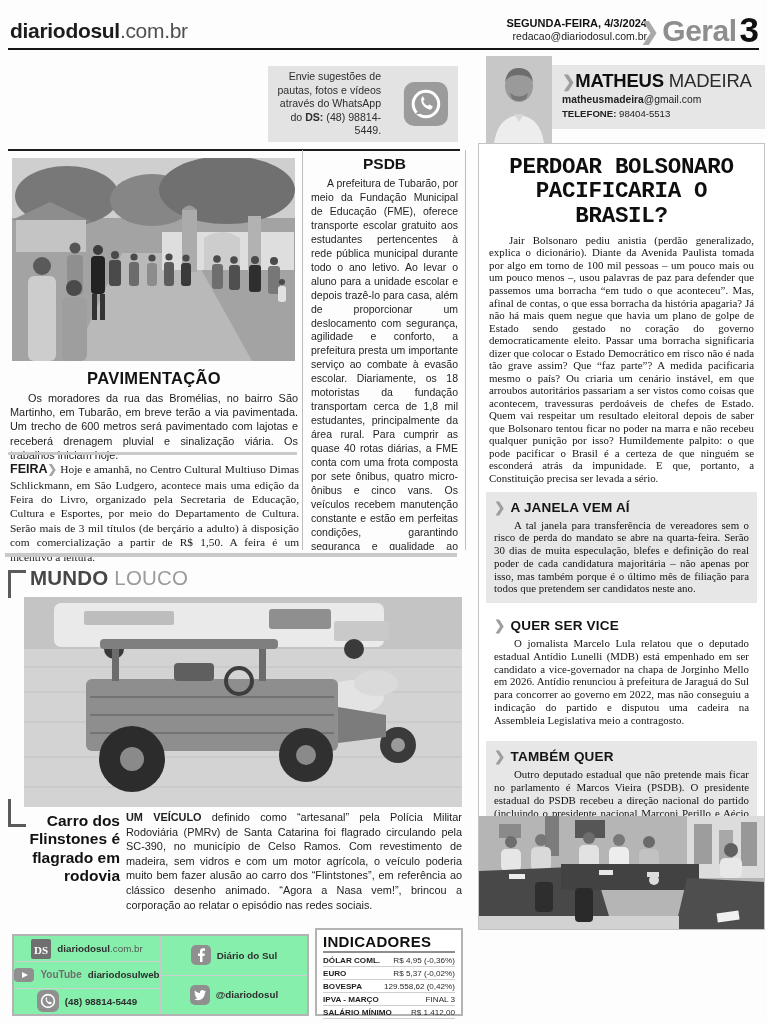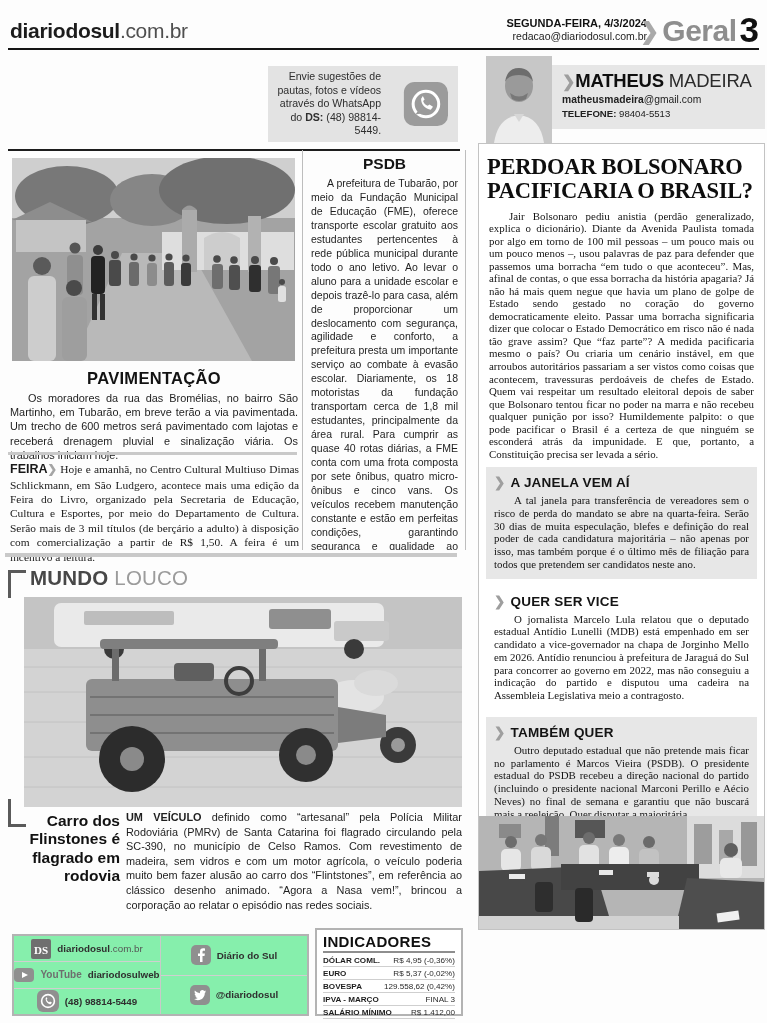--- a/index.html
+++ b/index.html
@@ -60,21 +60,21 @@
   .photo2{position:absolute;left:24px;top:597px;width:438px;height:210px;}
   .brk-bot{position:absolute;left:8px;top:799px;width:15px;height:25px;
            border-left:3px solid #5a5a5a;border-bottom:3px solid #5a5a5a;}
   .mlcap-title{position:absolute;left:26px;top:812px;width:94px;text-align:right;
                font-size:15.5px;font-weight:bold;line-height:1.18;color:#111;}
   .mlcap-body{position:absolute;left:126px;top:810px;width:336px;font-size:10.9px;line-height:1.34;
               text-align:justify;color:#1e1e1e;}
   
   .colbox{position:absolute;left:478px;top:143px;width:287px;height:787px;background:#fff;
           border:1px solid #c3c3c3;box-sizing:border-box;overflow:hidden;}
-  .colbox .title{margin:11px 8px 6px 8px;text-align:left;font-family:Liberation Serif, serif;
+  .colbox .title{margin:11px 8px 6px 8px;text-align:center;font-family:Liberation Mono, monospace;
                  font-size:22.5px;font-weight:bold;line-height:1.08;color:#0e0e0e;letter-spacing:-0.3px;}
   .colbox .body{margin:4px 10px 0 10px;font-family:"Liberation Serif",serif;font-size:10.9px;
                 line-height:1.15;text-align:justify;text-indent:20px;color:#141414;}
   .colsec{margin:7px 7px 0 7px;padding:7px 8px 8px 8px;}
   .colsec.gray{background:#e7e7e7;}
   .colsec h3{margin:0 0 4px 0;font-size:13.5px;font-weight:bold;color:#141414;letter-spacing:0.2px;}
   .colsec h3 .chev{color:#9e9e9e;margin-right:5px;}
   .colsec p{margin:0;font-family:"Liberation Serif",serif;font-size:10.9px;line-height:1.17;
             text-align:justify;text-indent:20px;color:#141414;}
   .photo3{position:absolute;left:0;bottom:0;width:285px;height:113px;}

